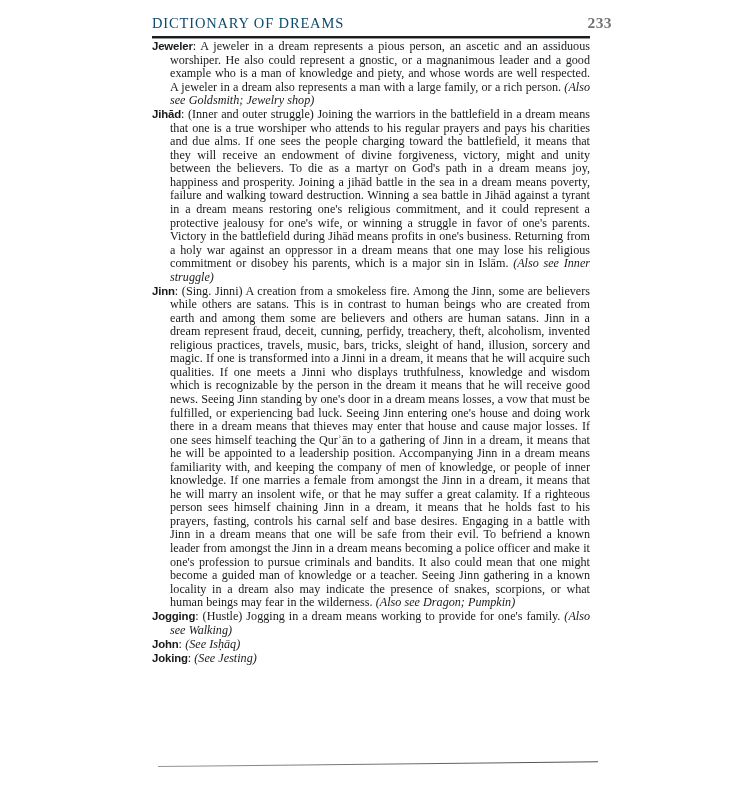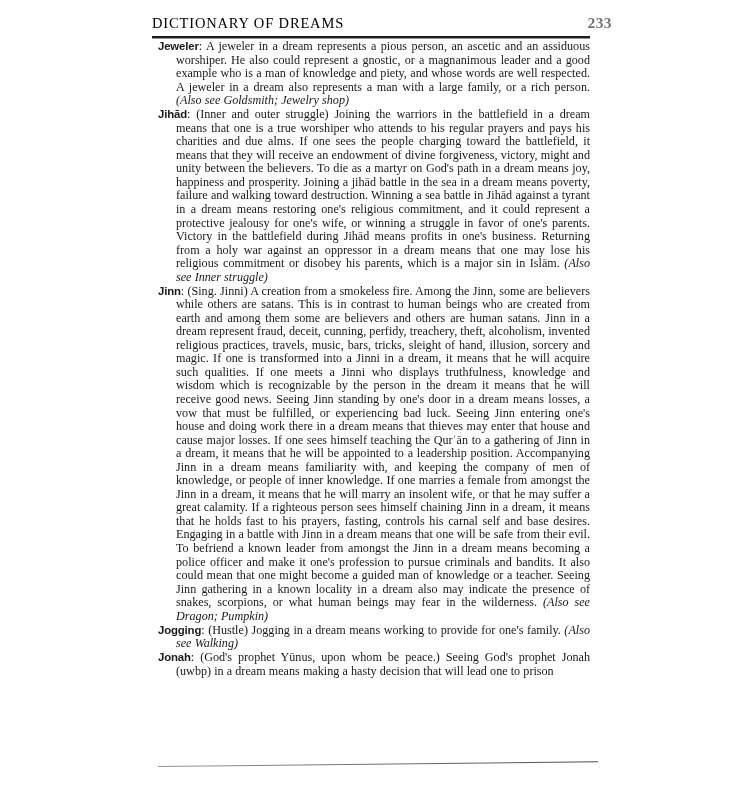--- a/index.html
+++ b/index.html
@@ -32,21 +32,21 @@
     display: flex;
     align-items: baseline;
     justify-content: space-between;
   }
   .running-title {
     font-family: "Liberation Serif", "DejaVu Serif", serif;
     font-size: 14.5px;
     letter-spacing: 0.85px;
     font-weight: 400;
     white-space: nowrap;
-    color: #000000;
+    color: #0c4a6e;
   }
   .folio {
     font-family: "Liberation Serif", "DejaVu Serif", serif;
     font-size: 15.5px;
     font-weight: 700;
     letter-spacing: 0.4px;
     color: #737373;
   }
 
   .head-rule {
@@ -73,21 +73,21 @@
     left: 152px;
     top: 40px;
     width: 438px;
   }
 
   .entry {
     font-size: 12.15px;
     line-height: 13.55px;
     text-align: justify;
     text-justify: inter-word;
-    margin: 0 0 0 6px;
+    margin: 0 0 0 0;
     padding-left: 18px;
     text-indent: -18px;
     -webkit-hyphens: none;
     hyphens: none;
     word-spacing: 0.1px;
   }
   .entry + .entry {
     margin-top: 0.4px;
   }
   .headword {
@@ -144,23 +144,26 @@
 
     <p class="entry">
       <span class="headword">Jinn</span><span>: (</span><span class="ital">Sing</span><span>. Jinni) A creation from a smokeless fire. Among the Jinn, some are believers while others are satans. This is in contrast to human beings who are created from earth and among them some are believers and others are human satans. Jinn in a dream represent fraud, deceit, cunning, perfidy, treachery, theft, alcoholism, invented religious practices, travels, music, bars, tricks, sleight of hand, illusion, sorcery and magic. If one is transformed into a Jinni in a dream, it means that he will acquire such qualities. If one meets a Jinni who displays truthfulness, knowledge and wisdom which is recognizable by the person in the dream it means that he will receive good news. Seeing Jinn standing by one's door in a dream means losses, a vow that must be fulfilled, or experiencing bad luck. Seeing Jinn entering one's house and doing work there in a dream means that thieves may enter that house and cause major losses. If one sees himself teaching the Qurʾān to a gathering of Jinn in a dream, it means that he will be appointed to a leadership position. Accompanying Jinn in a dream means familiarity with, and keeping the company of men of knowledge, or people of inner knowledge. If one marries a female from amongst the Jinn in a dream, it means that he will marry an insolent wife, or that he may suffer a great calamity. If a righteous person sees himself chaining Jinn in a dream, it means that he holds fast to his prayers, fasting, controls his carnal self and base desires. Engaging in a battle with Jinn in a dream means that one will be safe from their evil. To befriend a known leader from amongst the Jinn in a dream means becoming a police officer and make it one's profession to pursue criminals and bandits. It also could mean that one might become a guided man of knowledge or a teacher. Seeing Jinn gathering in a known locality in a dream also may indicate the presence of snakes, scorpions, or what human beings may fear in the wilderness. </span><span class="xref">(Also see Dragon; Pumpkin)</span>
     </p>
 
     <p class="entry">
       <span class="headword">Jogging</span><span>: (Hustle) Jogging in a dream means working to provide for one's family. </span><span class="xref">(Also see Walking)</span>
     </p>
 
 
+    <p class="entry short">
+      <span class="headword">John</span><span>: </span><span class="xref">(See Isḥāq)</span>
+    </p>
 
+    <p class="entry short">
+      <span class="headword">Joking</span><span>: </span><span class="xref">(See Jesting)</span>
+    </p>
 
-    <p class="entry">
-      <span class="headword">Jonah</span><span>: (God's prophet Yūnus, upon whom be peace.) Seeing God's prophet Jonah (uwbp) in a dream means making a hasty decision that will lead one to prison</span><span class="xref"></span>
-    </p>
 
   </div>
 
   <div class="foot-rule"></div>
 
 </div>
 
 </body></html>

